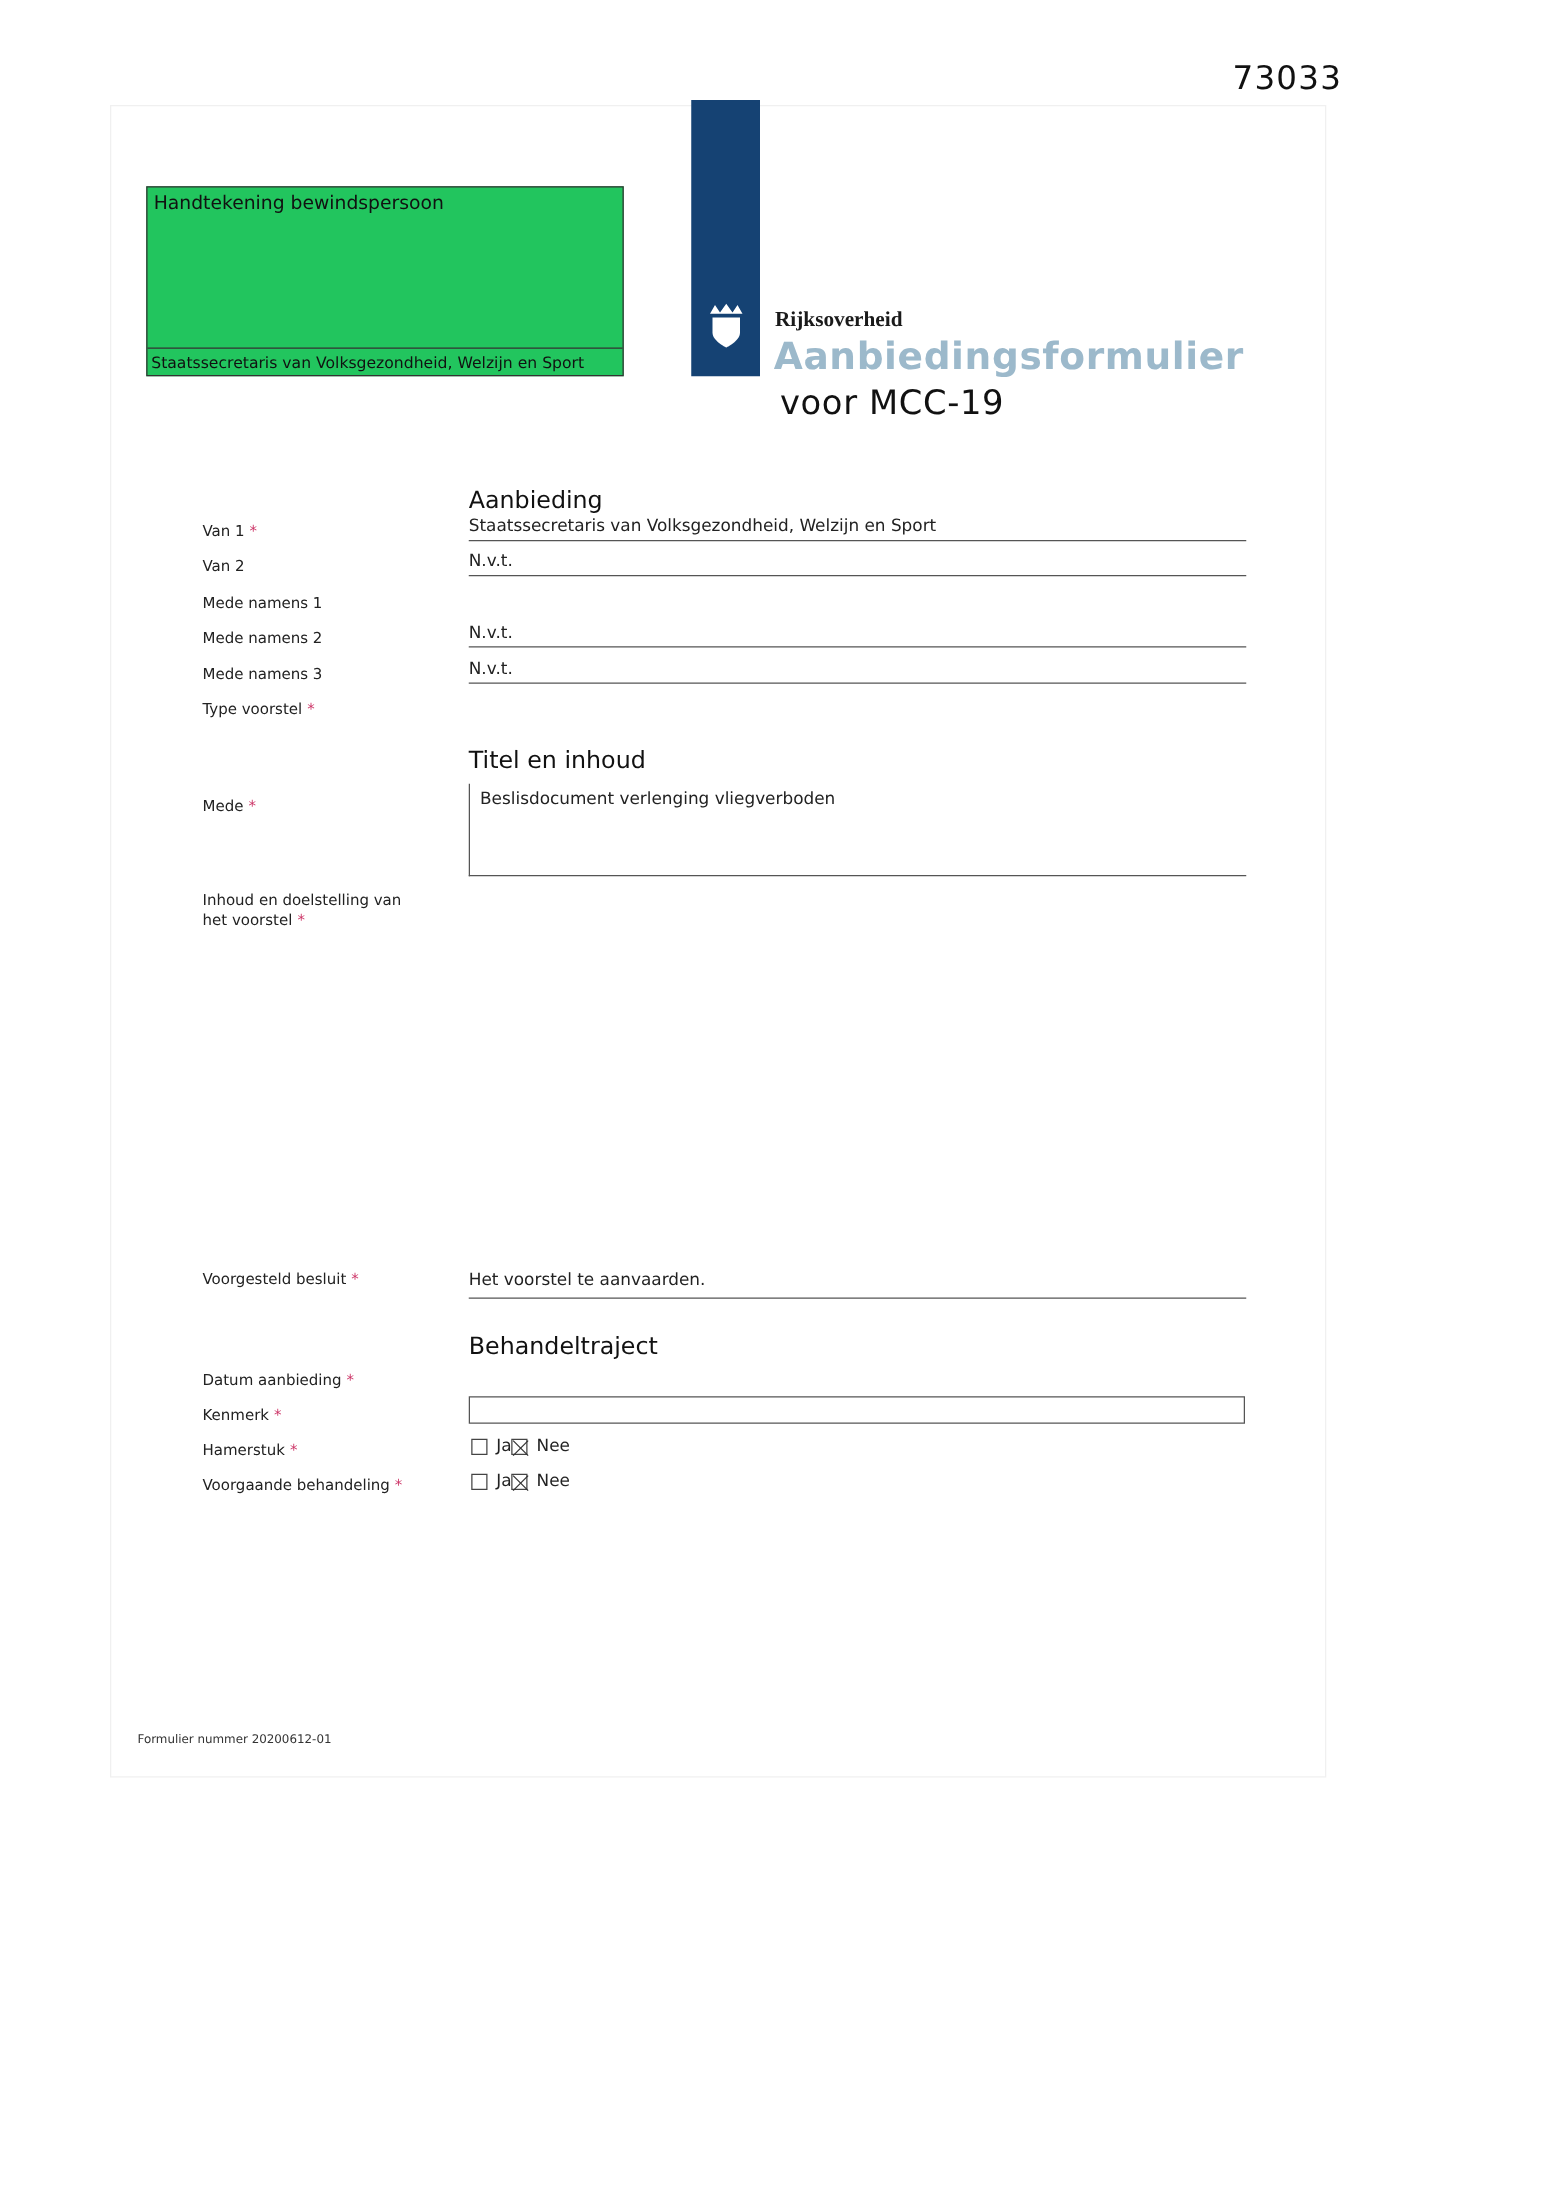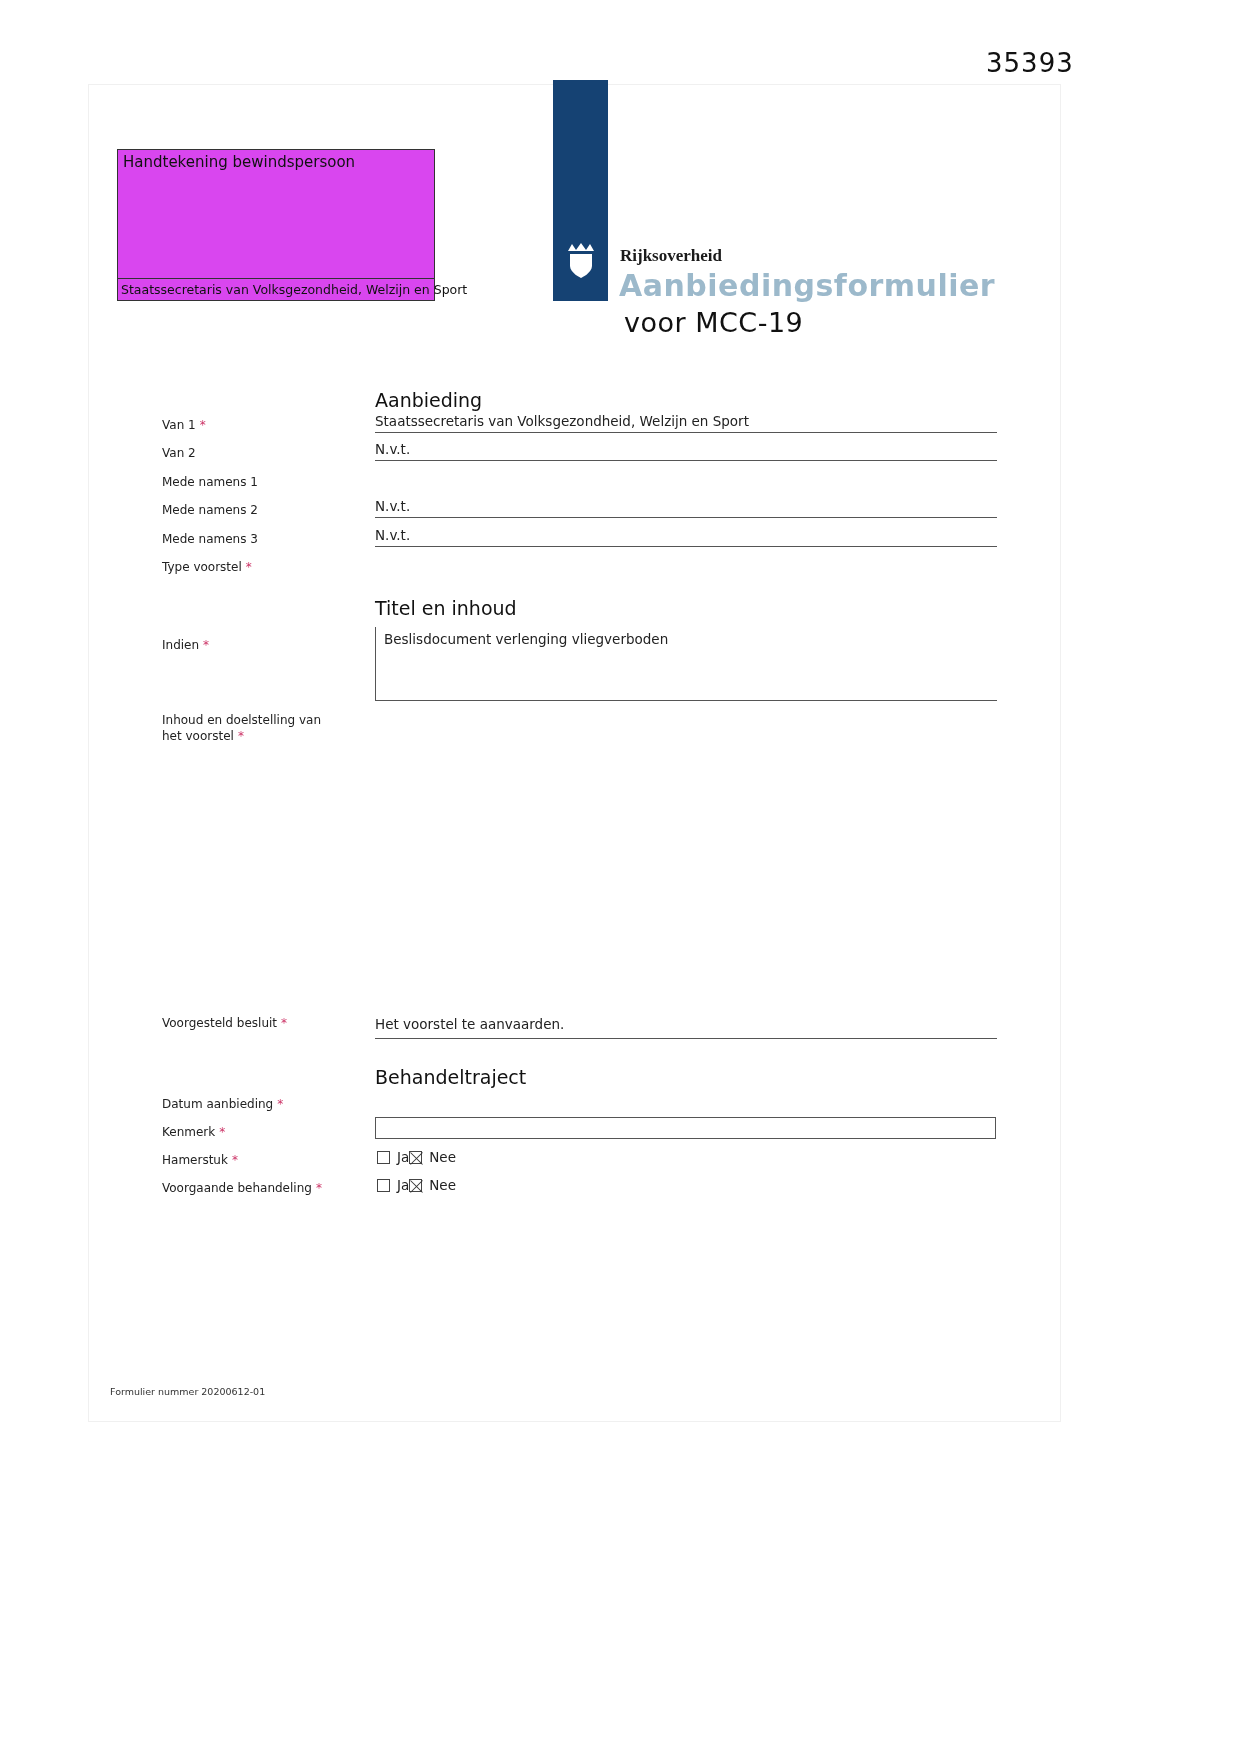--- a/index.html
+++ b/index.html
@@ -15,22 +15,22 @@
   .scan-edge {
     position:absolute; left:88px; top:84px; width:973px; height:1338px;
     border:1px solid #f0f0f0;
   }
   .page-number {
     position:absolute; left:986px; top:48px;
     font-size:26px; color:#111; letter-spacing:1px;
   }
   
   .sig-box {
-    position:absolute; left:117px; top:149px; width:318px; height:152px;
-    border:1px solid #333; background:#d946ef;
+    position:absolute; left:117px; top:149px; width:382px; height:152px;
+    border:1px solid #333; background:#22c55e;
   }
   .sig-box .sig-title { font-size:15px; padding:3px 5px; color:#111; }
   .sig-box .sig-footer {
     position:absolute; left:0; right:0; bottom:0;
     border-top:1px solid #333;
     font-size:12.5px; padding:3px 3px; color:#111; white-space:nowrap;
   }
   
   .ribbon {
     position:absolute; left:553px; top:80px; width:55px; height:221px;
@@ -100,21 +100,21 @@
     font-size:9.5px; color:#333;
   }
 </style>
 </head>
 <body>
 
 <div class="page">
 
   <div class="scan-edge"></div>
 
-  <div class="page-number">35393</div>
+  <div class="page-number">73033</div>
 
   <div class="sig-box">
     <div class="sig-title">Handtekening bewindspersoon</div>
     <div class="sig-footer">Staatssecretaris van Volksgezondheid, Welzijn en Sport</div>
   </div>
 
   <div class="ribbon">
     <span class="emblem">
       <svg width="34" height="42" viewBox="0 0 34 42" aria-hidden="true">
         <path d="M4 10 L8 3 L12 9 L17 2 L22 9 L26 3 L30 10 Z" fill="#ffffff"></path>
@@ -152,21 +152,21 @@
   </div>
   <div class="field-value underline" style="top:527px">N.v.t.</div>
 
   <div class="field-label" style="top:559px">
     <span>Type voorstel</span><span class="req">*</span>
   </div>
 
   <div class="section-heading" style="top:597px">Titel en inhoud</div>
 
   <div class="field-label" style="top:637px">
-    <span>Indien</span><span class="req">*</span>
+    <span>Mede</span><span class="req">*</span>
   </div>
   <div class="text-area" style="top:627px; height:74px">Beslisdocument verlenging vliegverboden</div>
 
   <div class="field-label" style="top:712px; width:180px">
     <span>Inhoud en doelstelling van het voorstel</span><span class="req">*</span>
   </div>
 
   <div class="field-label" style="top:1015px">
     <span>Voorgesteld besluit</span><span class="req">*</span>
   </div>

